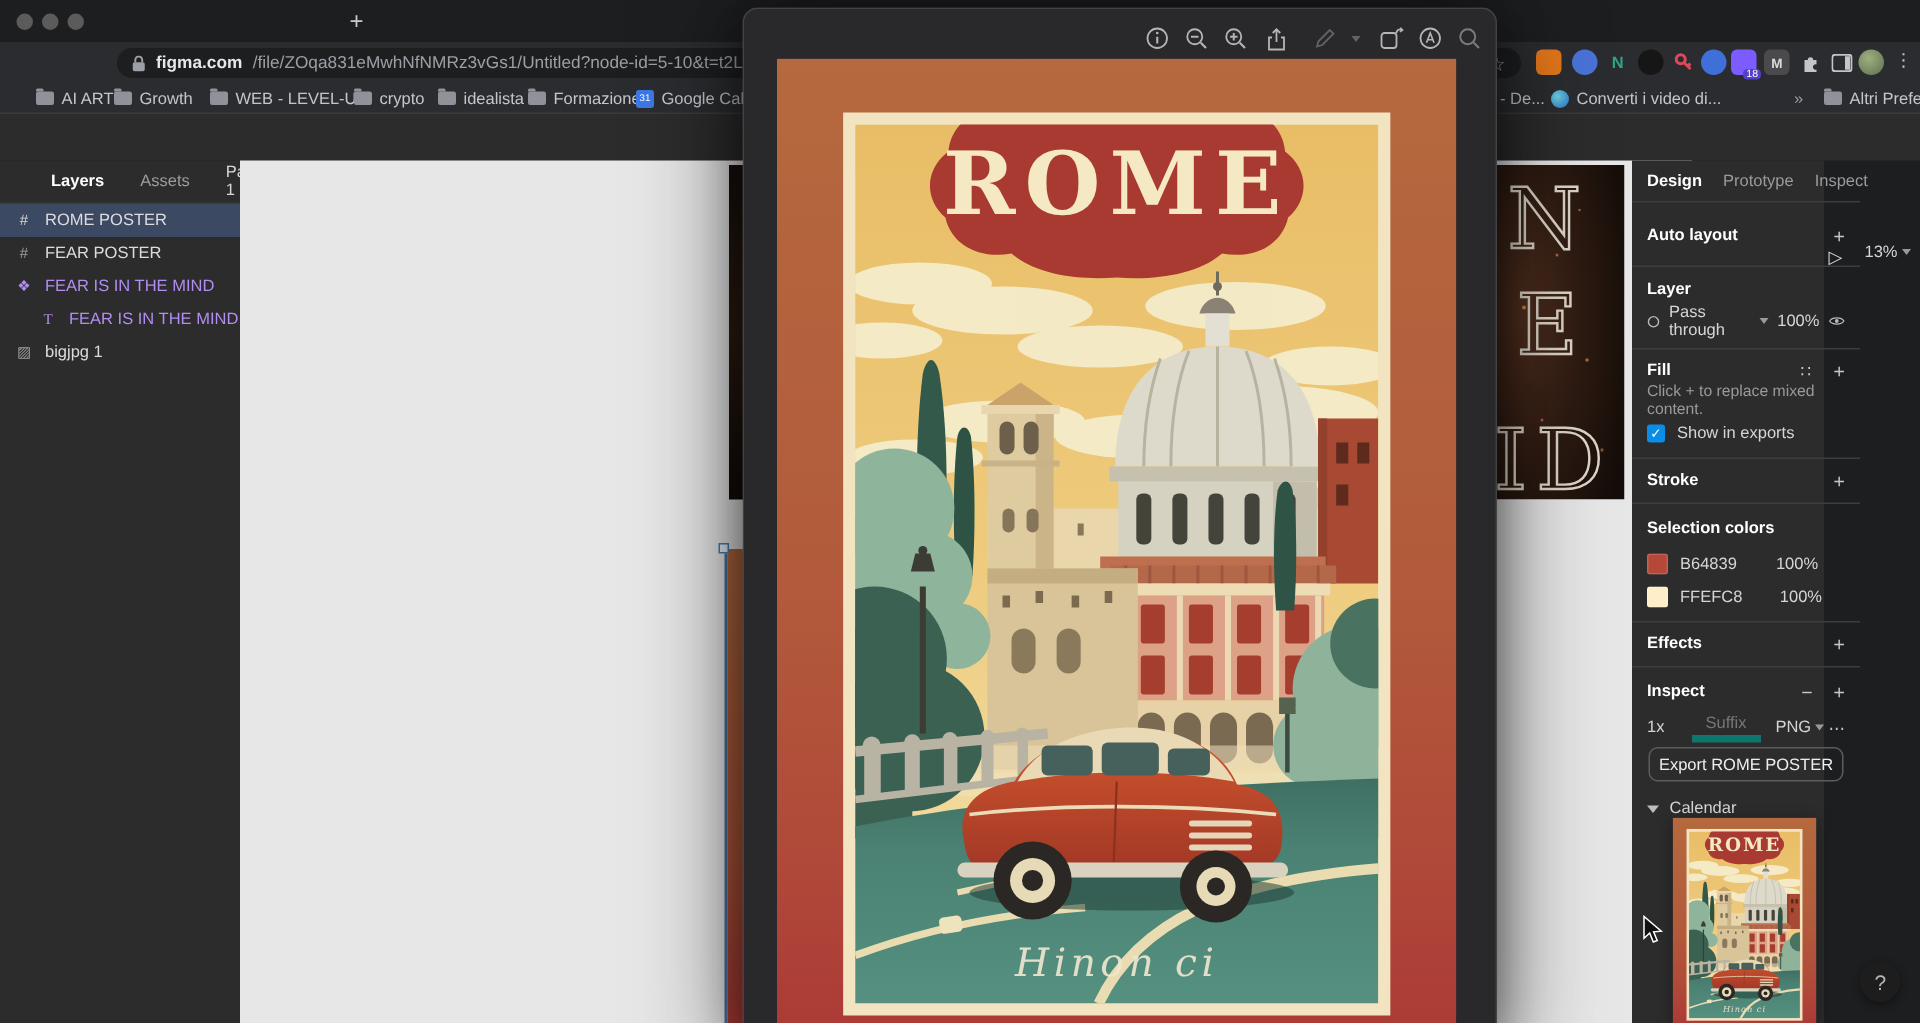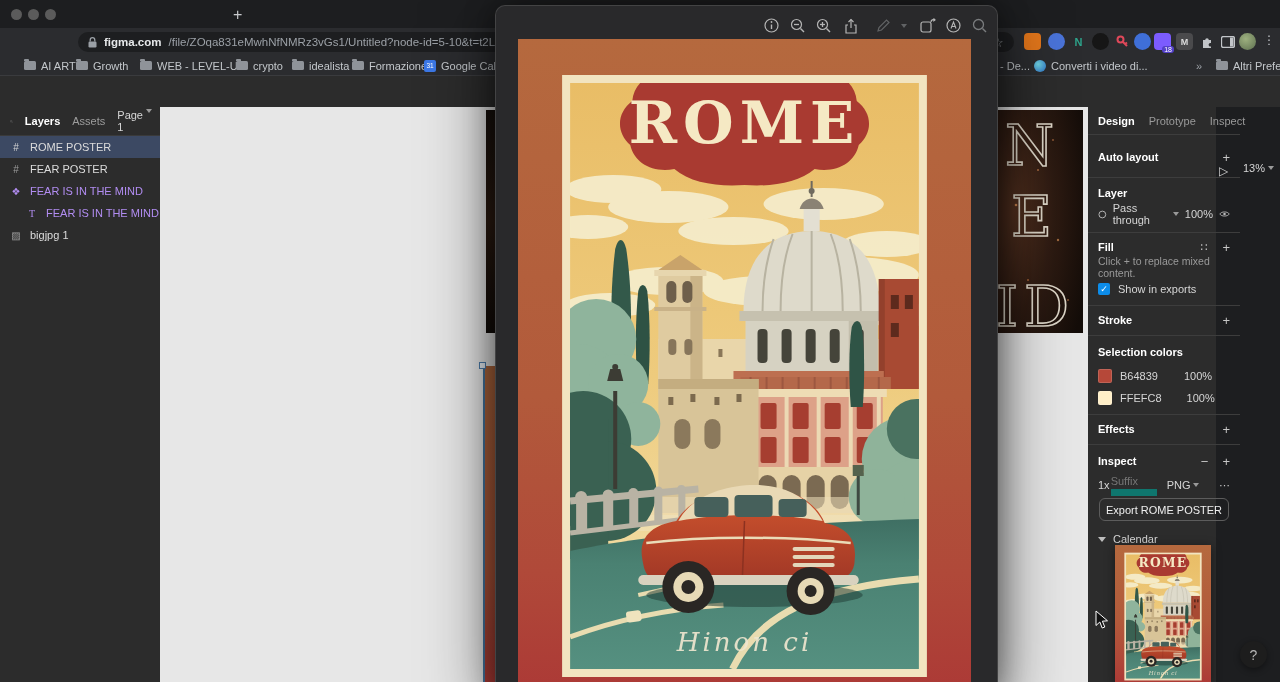--- a/index.html
+++ b/index.html
@@ -41,21 +41,21 @@
           border-top:4px solid #9a9a9a; display:inline-block; margin-left:3px; }
   .movetool { left:36px; top:79px; width:26px; height:25px; background:#1a8cff; border-radius:5px;
               display:flex; align-items:center; justify-content:center; }
   .share-btn { left:1160px; top:83px; width:49px; height:19px; background:#0c8ce9; color:#fff; font-size:11px;
                border-radius:5px; display:flex; align-items:center; justify-content:center; }
   .avatar-r { left:1131px; top:81px; width:21px; height:21px; border-radius:50%; background:#6e56cf; color:#fff;
               font-size:10px; display:flex; align-items:center; justify-content:center; }
   .zoom-ctl { left:1243px; top:86px; color:#d6d6d6; font-size:11px; display:flex; align-items:center; }
 
   .sidebar { left:0; top:107px; width:160px; height:575px; background:#2c2c2c; }
-  .sb-tabs { height:29px; border-bottom:1px solid #3a3a3a; display:flex; align-items:center; padding-left:10px; gap:12px; }
+  .sb-tabs { height:29px; border-bottom:1px solid #3a3a3a; display:flex; align-items:center; padding-left:10px; gap:24px; }
   .sb-tab-active { color:#fff; font-size:11px; font-weight:bold; }
   .sb-tab { color:#9d9d9d; font-size:11px; }
   .layer-row { height:22px; display:flex; align-items:center; padding-left:10px; gap:8px; font-size:11px; color:#dcdcdc; }
   .layer-row.sel { background:#3c4963; }
   .layer-icon { width:12px; text-align:center; color:#9e9e9e; font-size:10px; }
   .purple { color:#b28df2 !important; }
 
   .canvas { left:160px; top:107px; width:968px; height:575px; background:#e7e7e7; }
 
   .panel { left:1088px; top:107px; width:128px; height:575px; background:#2c2c2c; font-size:11px; color:#d6d6d6; }
@@ -391,21 +391,21 @@
     </div>
     <div class="hr" style="top:337px"></div>
 
     <div class="prow" style="top:344px; height:20px;">
       <span class="plabel">Inspect</span>
       <span class="picon" style="margin-left:auto; margin-right:14px; font-size:13px;">−</span>
       <span class="picon" style="font-size:13px;">+</span>
     </div>
     <div class="prow" style="top:368px; height:20px;">
       <span>1x</span>
-      <span style="margin-left:1px; width:46px; color:#767676; border-bottom:7px solid #0f766e; padding-bottom:2px;">Suffix</span>
+      <span style="margin-left:18px; width:46px; color:#767676; border-bottom:5px solid #0f766e; padding-bottom:2px;text-align:center;">Suffix</span>
       <span style="margin-left:10px; display:flex; align-items:center;">
         <span>PNG</span>
           <span class="chev"></span>
       </span>
       <span class="picon" style="margin-left:auto">⋯</span>
     </div>
     <button class="export-btn" style="top:391px">Export ROME POSTER</button>
 
     <div class="prow" style="top:423px; height:18px; gap:7px;">
       <span class="disc"></span>

